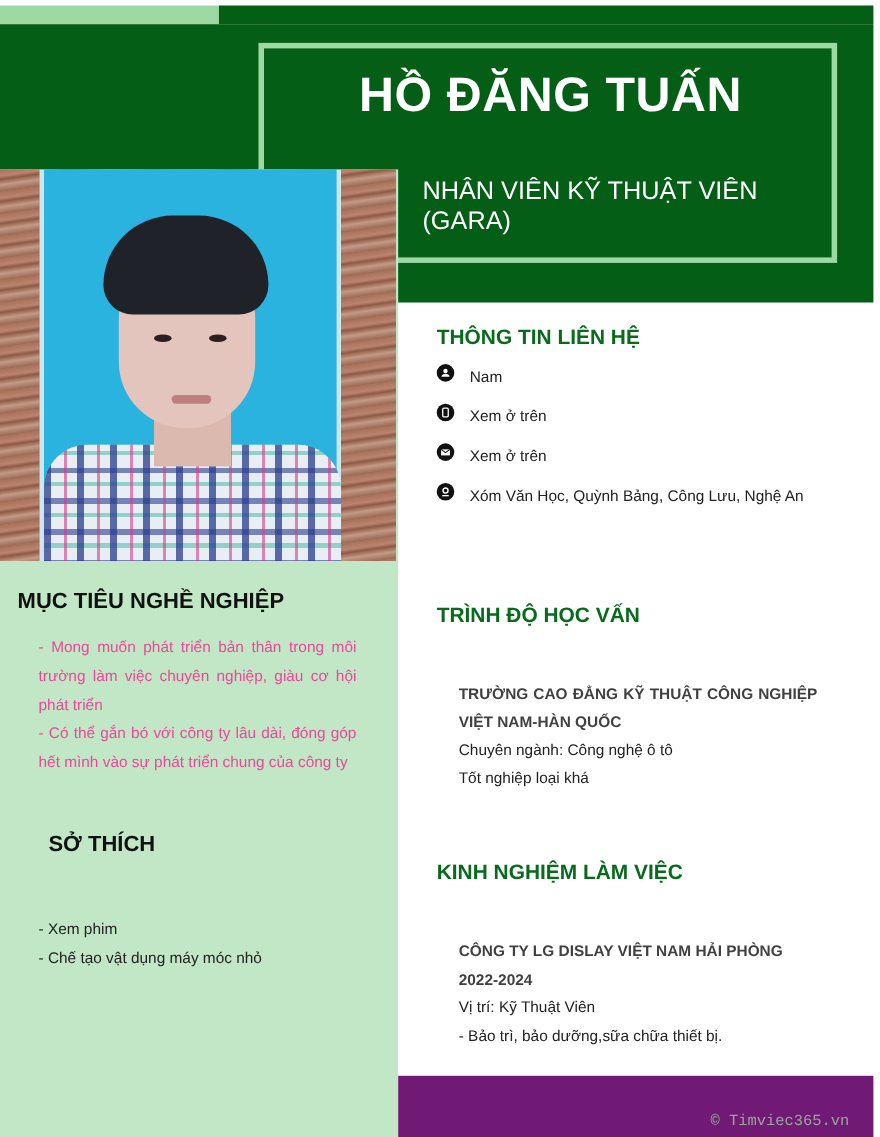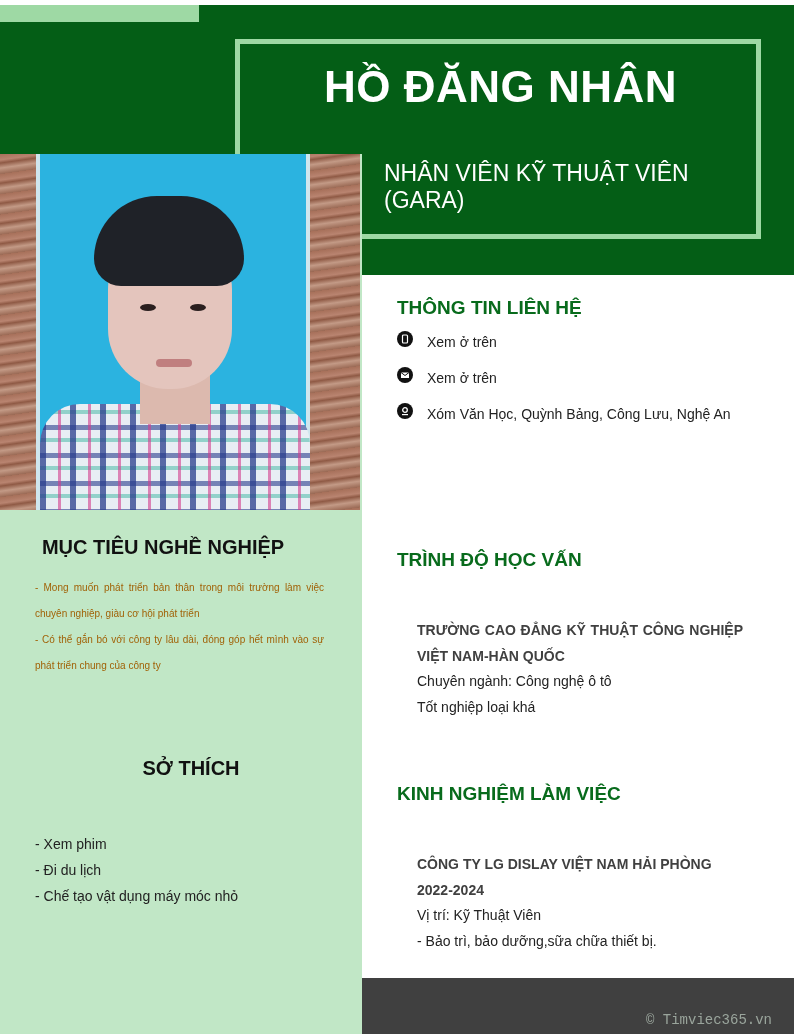--- a/index.html
+++ b/index.html
@@ -49,26 +49,26 @@
     .photo .shirt {
       position: absolute; left: 40px; top: 250px; width: 270px; height: 110px;
       background:
         repeating-linear-gradient(90deg, rgba(40,60,140,0.75) 0 6px, transparent 6px 18px, rgba(210,60,140,0.6) 18px 21px, transparent 21px 30px),
         repeating-linear-gradient(0deg, rgba(40,60,140,0.6) 0 5px, transparent 5px 16px, rgba(60,180,160,0.5) 16px 20px, transparent 20px 28px),
         #e8eef4;
       border-radius: 40px 40px 0 0;
     }
 
     .section-left-title {
-      position: absolute; left: 0; width: 326px; text-align: center;
+      position: absolute; left: 16px; width: 326px; 
       font-weight: bold; font-size: 20px; color: #111;
     }
     .objective-text {
       position: absolute; left: 35px; top: 575px; width: 289px;
-      font-size: 10px; line-height: 26px; color: #a16207; text-align: justify;
+      font-size: 14px; line-height: 26px; color: #ec4899; text-align: justify;
     }
     .hobbies {
       position: absolute; left: 35px; top: 797px; width: 300px;
       font-size: 14px; line-height: 26px; color: #222; margin-top: 34px;
     }
 
     .right-title {
       position: absolute; left: 397px; font-weight: bold; font-size: 19px; color: #086b1c;
     }
     .contact-list { position: absolute; left: 397px; top: 330px; width: 390px; }
@@ -76,34 +76,34 @@
     .contact-item .ico {
       width: 16px; height: 16px; border-radius: 50%; background: #111;
       display: flex; align-items: center; justify-content: center; margin-top: 1px; flex-shrink: 0;
     }
     .contact-item .txt { margin-left: 14px; font-size: 14px; color: #222; line-height: 26px; margin-top: -1px; }
 
     .entry { position: absolute; left: 417px; width: 326px; font-size: 14px; line-height: 25.5px; color: #222; }
     .entry .bold { font-weight: bold; color: #404040; text-align: justify; text-align-last: left; }
     .entry .bold.jst { text-align: justify; }
 
-    .footer { position: absolute; left: 362px; top: 978px; width: 432px; height: 56px; background: #404040; }
+    .footer { position: absolute; left: 362px; top: 978px; width: 432px; height: 56px; background: #701a75; }
     .watermark {
       position: absolute; right: 22px; bottom: 6px; font-family: "Liberation Mono", monospace;
       font-size: 14px; color: #9aa59c;
     }
   </style>
 </head>
 <body>
 
 <div class="top-accent"></div>
 <div class="header-bg"></div>
 <div class="header-main"></div>
 <div class="name-box"></div>
-<div class="name">HỒ ĐĂNG NHÂN</div>
+<div class="name">HỒ ĐĂNG TUẤN</div>
 <div class="job-title">NHÂN VIÊN KỸ THUẬT VIÊN (GARA)</div>
 
 <div class="left-col"></div>
 
 <div class="photo">
   <div class="card"></div>
   <div class="shirt"></div>
   <div class="neck"></div>
   <div class="face"></div>
   <div class="hair"></div>
@@ -114,26 +114,34 @@
 
 <div class="section-left-title" style="top:536px;">MỤC TIÊU NGHỀ NGHIỆP</div>
 <div class="objective-text">
   <div>- Mong muốn phát triển bản thân trong môi trường làm việc chuyên nghiệp, giàu cơ hội phát triển</div>
   <div>- Có thể gắn bó với công ty lâu dài, đóng góp hết mình vào sự phát triển chung của công ty</div>
 </div>
 
 <div class="section-left-title" style="top:757px;margin-left:28px;">SỞ THÍCH</div>
 <div class="hobbies">
   <div>- Xem phim</div>
-  <div>- Đi du lịch</div>
   <div>- Chế tạo vật dụng máy móc nhỏ</div>
 </div>
 
 <div class="right-title" style="top:297px;text-align:right;">THÔNG TIN LIÊN HỆ</div>
 <div class="contact-list">
+  <div class="contact-item">
+    <span class="ico">
+      <svg width="10" height="10" viewBox="0 0 10 10">
+          <circle cx="5" cy="3.3" r="2" fill="#fff"></circle>
+          <path d="M1.3 8.6 C1.6 6.3 3.2 5.7 5 5.7 C6.8 5.7 8.4 6.3 8.7 8.6 Z" fill="#fff"></path>
+        </svg>
+    </span>
+    <span class="txt">Nam</span>
+  </div>
   <div class="contact-item">
     <span class="ico">
       <svg width="10" height="10" viewBox="0 0 10 10">
           <rect x="2.5" y="1" width="5" height="8" rx="1" fill="none" stroke="#fff" stroke-width="1.2"></rect>
         </svg>
     </span>
     <span class="txt">Xem ở trên</span>
   </div>
   <div class="contact-item">
     <span class="ico">

